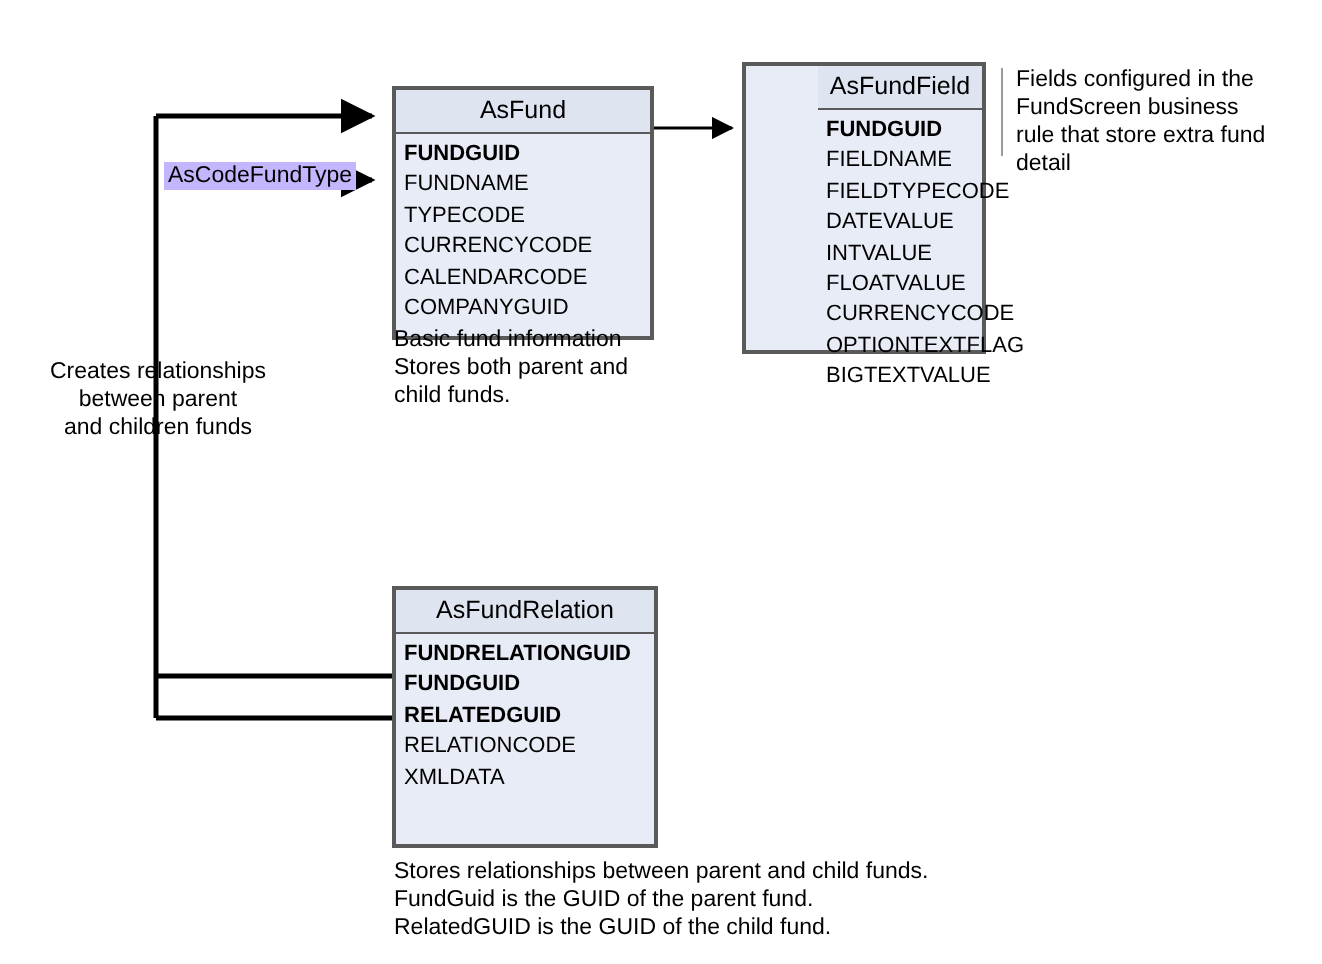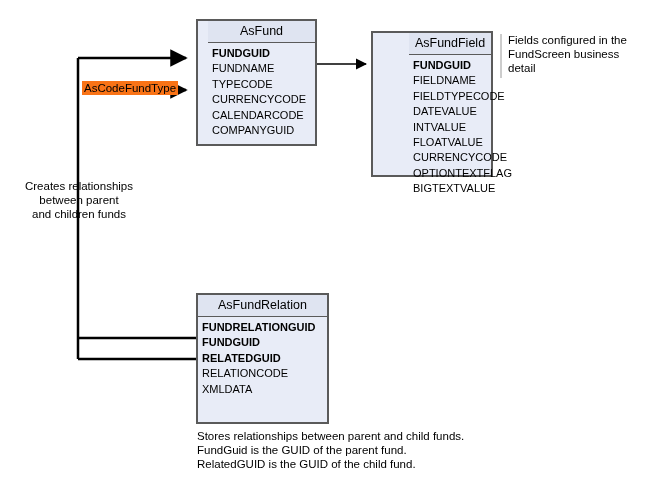--- a/index.html
+++ b/index.html
@@ -50,21 +50,21 @@
     font-size: 11px;
     line-height: 15.4px;
     color: #000;
     white-space: nowrap;
   }
   .field.pk {
     font-weight: bold;
   }
 
   
-  #entity-asfund        { left: 196px; top: 19px;  width: 121px; height: 127px; padding-left: 10px; }
+  #entity-asfund        { left: 196px; top: 43px;  width: 131px; height: 127px; }
   #entity-asfundfield   { left: 371px; top: 31px;  width: 122px; height: 146px; padding-left: 36px; }
   #entity-asfundrelation{ left: 196px; top: 293px; width: 133px; height: 131px; }
 
   
   .note {
     position: absolute;
     font-size: 11.5px;
     line-height: 14px;
     color: #000;
     z-index: 4;
@@ -76,21 +76,21 @@
   #note-asfundfield   { left: 508px; top: 33px;  width: 150px; }
   #note-asfundrelation{ left: 197px; top: 429px; }
   #note-relationship  { left: 14px;  top: 179px; width: 130px; }
 
   
   .edge-label {
     position: absolute;
     font-size: 11.5px;
     line-height: 14px;
     color: #000;
-    background: #f97316;
+    background: #c4b5fd;
     padding: 0 2px;
     white-space: nowrap;
     z-index: 2;
   }
   #label-ascodefundtype { left: 82px; top: 81px; }
 </style>
 </head>
 <body>
 
 <div id="canvas">
@@ -165,24 +165,30 @@
     <div class="entity-header">AsFundRelation</div>
     <div class="entity-body">
       <div class="field pk">FUNDRELATIONGUID</div>
       <div class="field pk">FUNDGUID</div>
       <div class="field pk">RELATEDGUID</div>
       <div class="field">RELATIONCODE</div>
       <div class="field">XMLDATA</div>
     </div>
   </div>
 
+  <div class="note" id="note-asfund">
+    <span class="note-line">Basic fund information</span>
+    <span class="note-line">Stores both parent and</span>
+    <span class="note-line">child funds.</span>
+  </div>
 
   <div class="note" id="note-asfundfield">
     <span class="note-line">Fields configured in the</span>
     <span class="note-line">FundScreen business</span>
+    <span class="note-line">rule that store extra fund</span>
     <span class="note-line">detail</span>
   </div>
 
   <div class="note" id="note-asfundrelation">
     <span class="note-line">Stores relationships between parent and child funds.</span>
     <span class="note-line">FundGuid is the GUID of the parent fund.</span>
     <span class="note-line">RelatedGUID is the GUID of the child fund.</span>
   </div>
 
   <div class="note centered" id="note-relationship">

